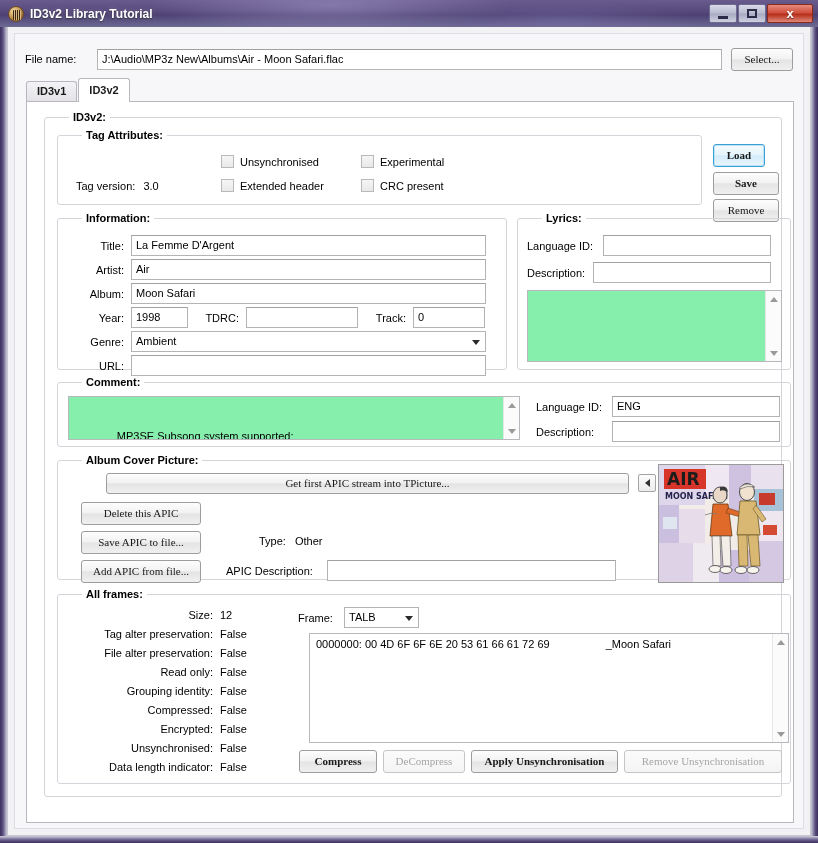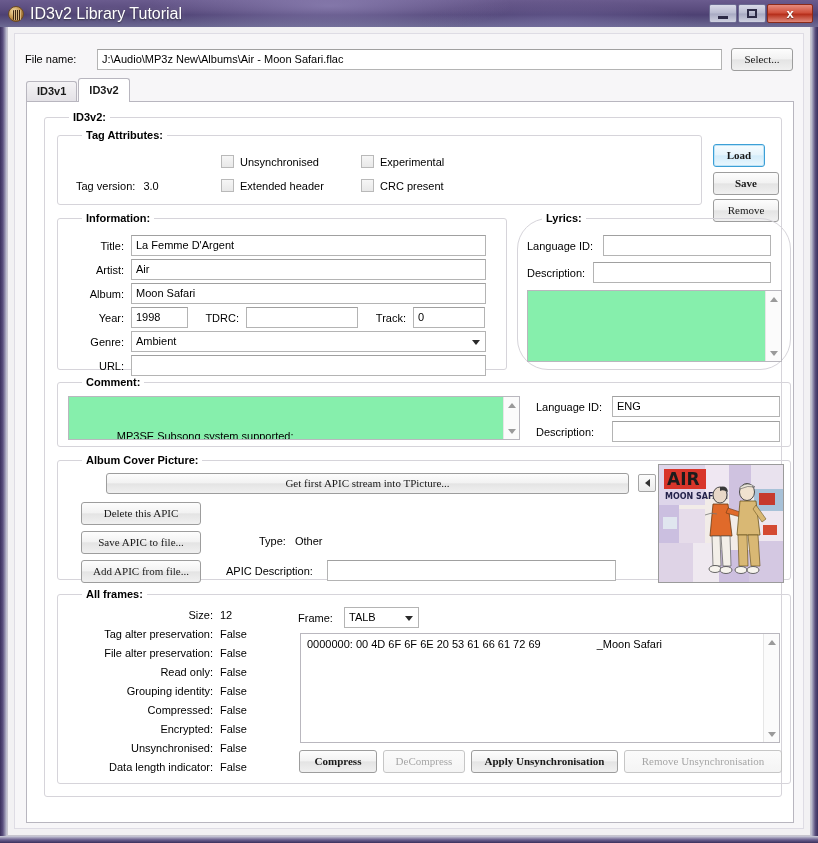--- a/index.html
+++ b/index.html
@@ -46,21 +46,21 @@
     background: radial-gradient(circle at 35% 30%, #f0d9a8 0%, #c89a52 45%, #7a4a1c 100%);
     border: 1px solid #6b4a22;
     position: relative; flex: 0 0 auto;
   }
   .app-icon::after {
     content: ""; position: absolute; left: 4px; top: 3px; width: 8px; height: 10px;
     background: repeating-linear-gradient(90deg,#3b2410 0 1px, #d8b882 1px 2px);
     border-radius: 1px;
   }
   .title-text {
-    color: #ffffff; font-size: 16px; font-weight: normal;
+    color: #ffffff; font-size: 12px; font-weight: bold;
     text-shadow: 0 1px 2px rgba(0,0,0,0.55), 0 0 5px rgba(255,255,255,0.25);
     white-space: nowrap;
   }
   .win-buttons { margin-left: auto; display: flex; align-items: center; margin-right: 5px; }
   .win-btn {
     width: 28px; height: 19px; margin-left: 1px;
     border: 1px solid #6d6b92;
     border-radius: 2px;
     background: linear-gradient(180deg,#d9dae8 0%, #b9bbd0 48%, #a7a9c2 52%, #cfd1e0 100%);
     display: flex; align-items: center; justify-content: center;
@@ -170,21 +170,21 @@
     background: #ffffff;
     padding: 0 4px;
     font-size: 11px; font-weight: bold; color: #000;
     white-space: nowrap;
     margin-left: 16px;
   }
 
   .g-id3v2 { left: 17px; top: 15px; width: 738px; height: 680px; }
   .g-tagattr { left: 12px; top: 17px; width: 645px; height: 70px; }
   .g-info { left: 12px; top: 100px; width: 450px; height: 152px; }
-  .g-lyrics { left: 472px; top: 100px; width: 274px; height: 152px; border-radius: 31px; }
+  .g-lyrics { left: 472px; top: 100px; width: 274px; height: 152px; }
   .g-comment { left: 12px; top: 264px; width: 734px; height: 65px; }
   .g-cover { left: 12px; top: 342px; width: 734px; height: 120px; }
   .g-frames { left: 12px; top: 476px; width: 734px; height: 190px; }
 
   
   .cb-row { position: absolute; display: flex; align-items: center; }
   .checkbox {
     width: 13px; height: 13px;
     border: 1px solid #b9b9b9;
     background: linear-gradient(180deg,#f6f6f6 0%, #e8e8e8 100%);
@@ -516,21 +516,21 @@
             </div>
 
             <div class="frow" style="left:240px; top:12px;">
               <span class="lbl" style="width:46px;">Frame:</span>
               <div class="combobox" style="width:75px;">
                 <span>TALB</span>
                 <span class="arrow"></span>
               </div>
             </div>
 
-            <div class="hexmemo" style="left:242px; top:38px; width:480px; height:110px;">
+            <div class="hexmemo" style="left:251px; top:38px; width:480px; height:110px;">
               <div class="hexline"><span>0000000: 00 4D 6F 6F 6E 20 53 61 66 61 72 69</span><span style="display:inline-block;width:56px;"></span><span>_Moon Safari</span></div>
               <div class="vscroll" style="position:absolute; right:0; top:0; bottom:0; width:16px; background:#fbfbfb; border-left:1px solid #e6e6e6;">
                 <div class="up" style="position:absolute;left:0;top:0;width:16px;height:16px;display:flex;align-items:center;justify-content:center;">
                     <span class="tri-up"></span>
                   </div>
                 <div class="dn" style="position:absolute;left:0;bottom:0;width:16px;height:16px;display:flex;align-items:center;justify-content:center;">
                     <span class="tri-dn"></span>
                   </div>
               </div>
             </div>

